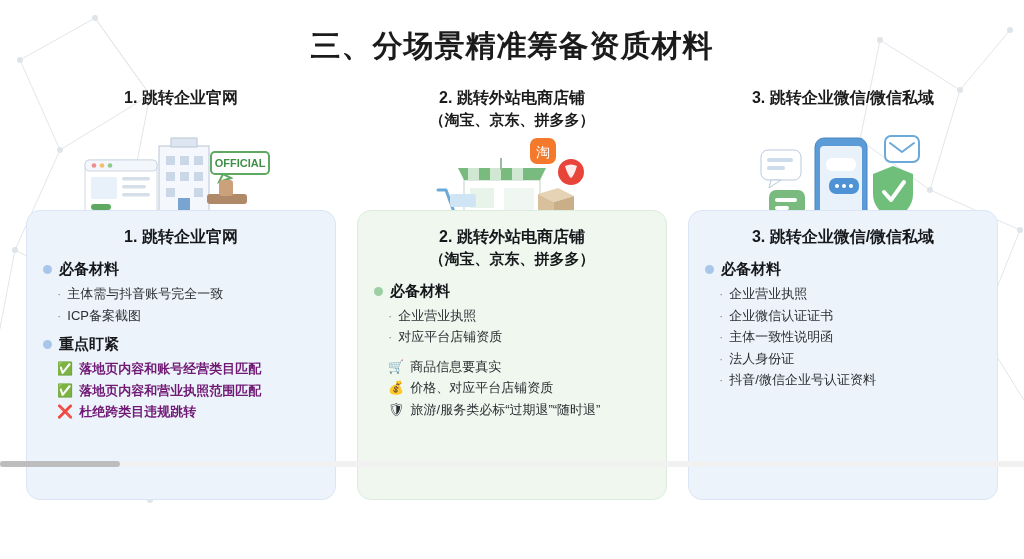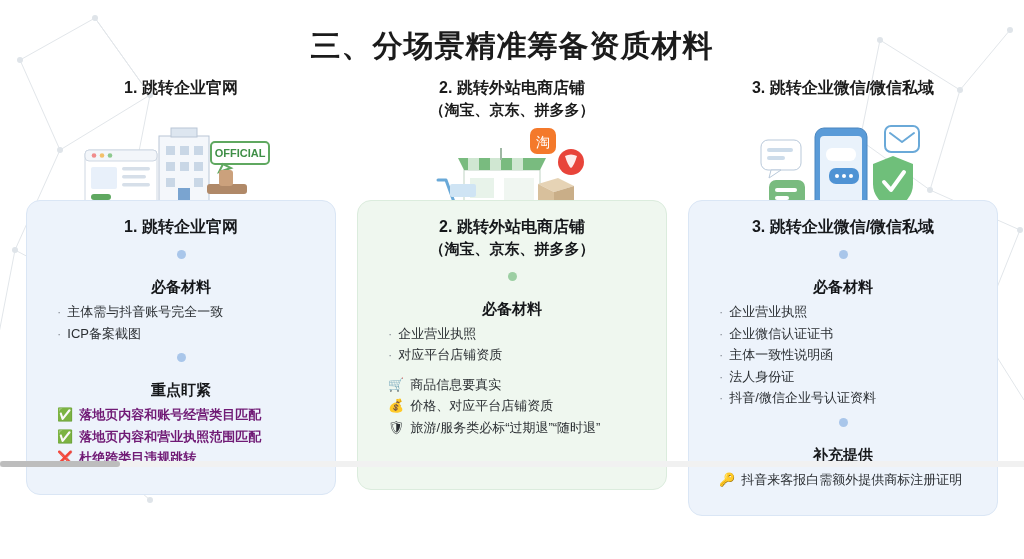--- a/index.html
+++ b/index.html
@@ -33,21 +33,21 @@
     font-weight: bold;
     color: #1b1b1b;
     letter-spacing: 1px;
     padding-top: 28px;
     line-height: 1.2;
   }
   .columns {
     display: flex;
     justify-content: space-between;
     padding: 0 26px;
-    margin-top: 12px;
+    margin-top: 22px;
     box-sizing: border-box;
   }
   .column {
     width: 310px;
     position: relative;
   }
   .col-heading {
     text-align: center;
     font-size: 16px;
     font-weight: bold;
@@ -94,26 +94,25 @@
   .card-title .sub2 {
     display: block;
     font-size: 15px;
   }
   .sec {
     margin-bottom: 10px;
   }
   .sec-head {
     display: flex;
     align-items: center;
-    gap: 19px;
+    gap: 7px;
     font-size: 15px;
     font-weight: bold;
     color: #16181b;
     margin-bottom: 5px;
-    flex-direction: column;
   }
   .dot {
     width: 9px;
     height: 9px;
     border-radius: 50%;
     flex: 0 0 auto;
     display: inline-block;
   }
   .dot-blue { background: #a9c6ea; }
   .dot-green { background: #9ccfa3; }
@@ -449,32 +448,20 @@
               <span class="bullet">·</span>
               <span class="txt">法人身份证</span>
             </li>
             <li class="item">
               <span class="bullet">·</span>
               <span class="txt">抖音/微信企业号认证资料</span>
             </li>
           </ul>
         </div>
 
-        <div class="sec">
-          <div class="sec-head">
-            <span class="dot dot-blue"></span>
-            <span>补充提供</span>
-          </div>
-          <ul class="items">
-            <li class="item">
-              <span class="glyph">🔑</span>
-              <span class="txt">抖音来客报白需额外提供商标注册证明</span>
-            </li>
-          </ul>
-        </div>
       </div>
     </div>
 
   </div>
 
   <div class="scrollbar">
     <div class="thumb"></div>
   </div>
 
 </div>

